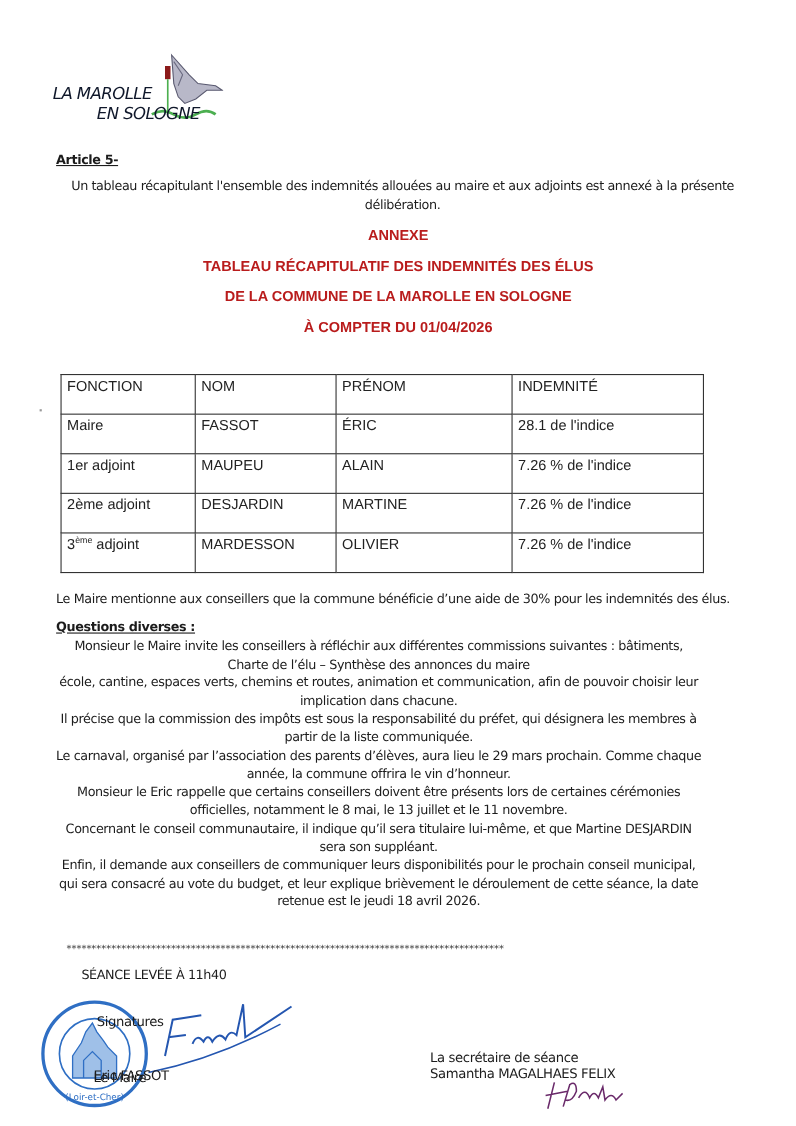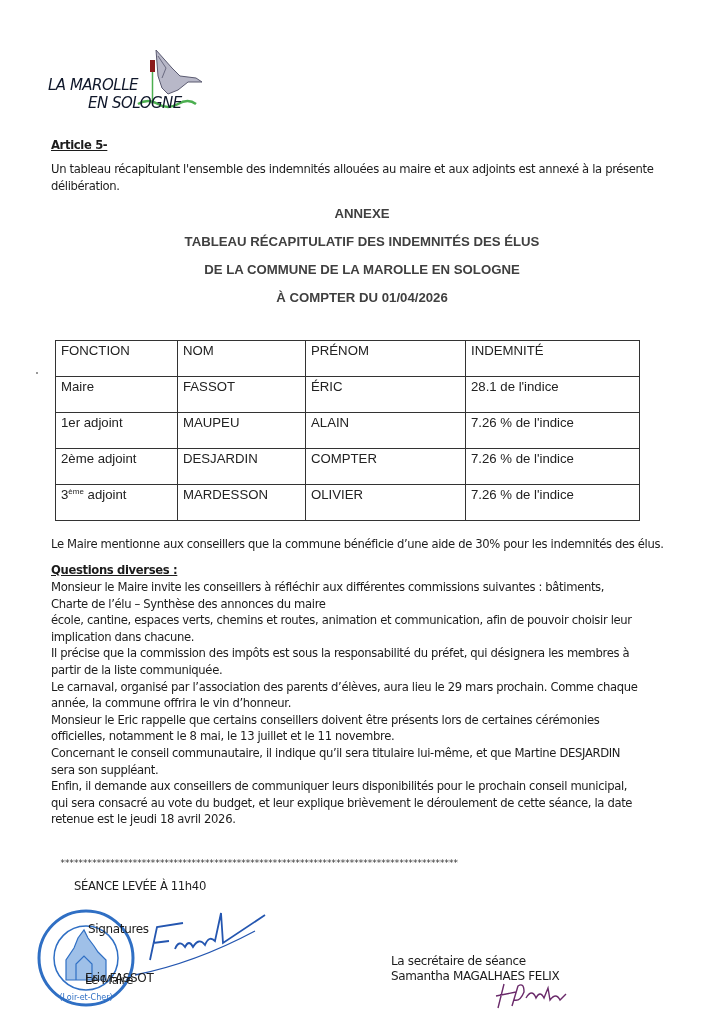--- a/index.html
+++ b/index.html
@@ -3,24 +3,24 @@
 <meta charset="utf-8">
 <style>
   html, body { margin:0; padding:0; background:#ffffff; }
   body { width:724px; height:1024px; position:relative; overflow:hidden; color:#1a1a1a;
          font-family:"Liberation Sans", sans-serif; }
   .abs { position:absolute; }
   .logo { left:48px; top:52px; width:140px; height:60px; }
   .logo-text { position:absolute; font-family:"DejaVu Sans", sans-serif; font-style:italic;
                color:#0f172a; font-size:15px; letter-spacing:-0.5px; white-space:nowrap; }
   .body-text { font-family:"DejaVu Sans", sans-serif; font-size:11.6px; line-height:16.6px;
-               letter-spacing:-0.35px; color:#1c1c1c; }
+               letter-spacing:-0.35px; color:#1c1c1c;text-align:center; }
   .u { text-decoration:underline; font-weight:bold; }
   .center-title { left:0; width:724px; text-align:center; font-weight:bold; font-size:13.2px;
-                  font-family:"Liberation Sans", sans-serif; color:#404040; }
+                  font-family:"Liberation Sans", sans-serif; color:#b91c1c; }
   table.ind { position:absolute; left:55px; top:340px; width:585px; border-collapse:collapse;
               font-family:Liberation Sans, sans-serif; font-size:13.2px; color:#222; }
   table.ind td { border:1.4px solid #333; height:33px; vertical-align:top; padding:2px 4px 0 5px; }
   table.ind td.c1 { width:112px; } table.ind td.c2 { width:118px; }
   table.ind td.c3 { width:150px;margin-left:18px; }
   sup.s { font-size:8px; vertical-align:super; line-height:0; }
   .stars { left:60px; top:858px; font-family:"DejaVu Sans Mono", monospace; font-size:9px;
            letter-spacing:-0.9px; color:#333; white-space:nowrap; }
 </style>
 </head>
@@ -62,21 +62,21 @@
   </tr>
   <tr>
     <td>1er adjoint</td>
     <td>MAUPEU</td>
     <td>ALAIN</td>
     <td>7.26 % de l'indice</td>
   </tr>
   <tr>
     <td>2ème adjoint</td>
     <td>DESJARDIN</td>
-    <td>COMPTER</td>
+    <td>MARTINE</td>
     <td>7.26 % de l'indice</td>
   </tr>
   <tr>
     <td><span>3</span><sup class="s">ème</sup><span> adjoint</span></td>
     <td>MARDESSON</td>
     <td>OLIVIER</td>
     <td>7.26 % de l'indice</td>
   </tr>
 </tbody>
   </table>

